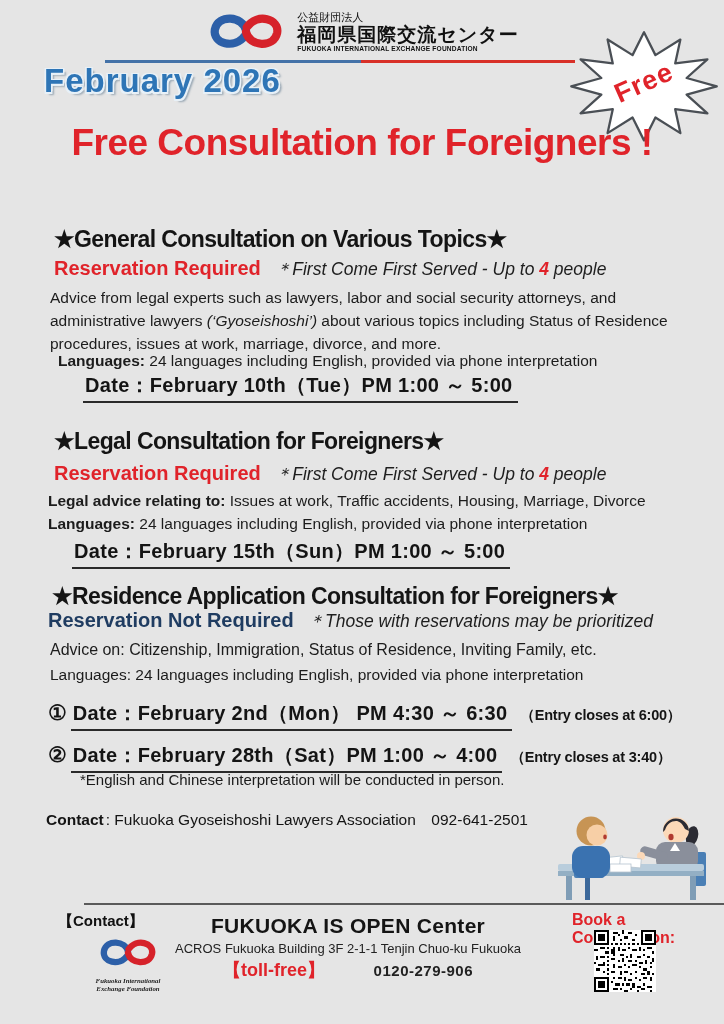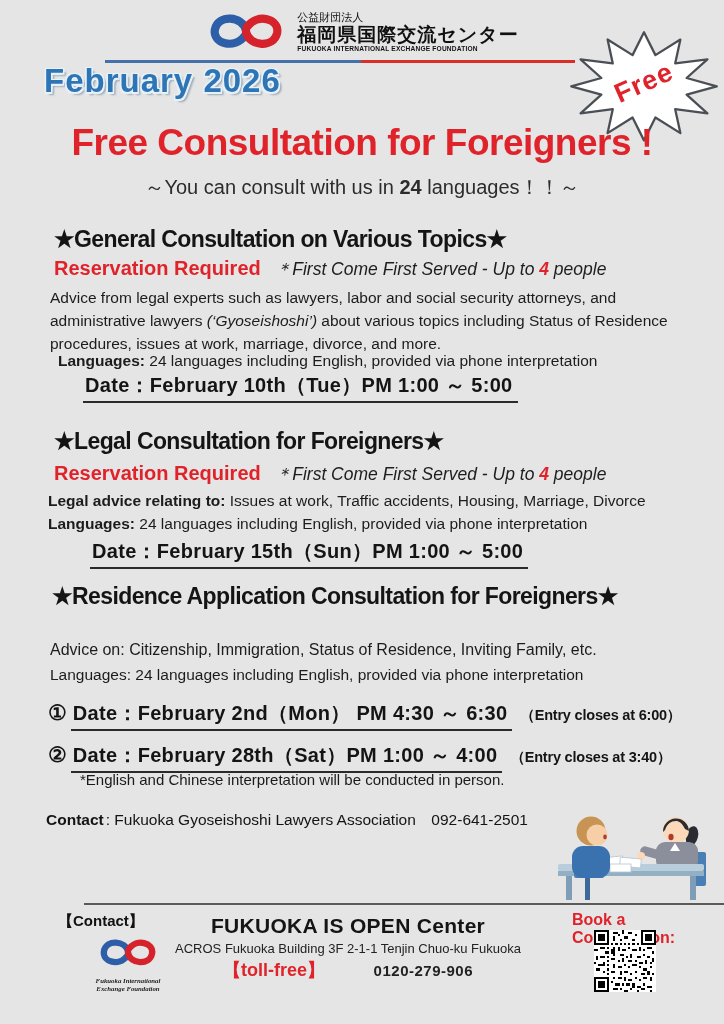--- a/index.html
+++ b/index.html
@@ -50,21 +50,21 @@
   .s1-heading{top:226px;left:54px;}
   .s1-res{top:257px;left:54px;}
   .s1-body{top:286px;left:50px;width:626px;}
   .s1-lang{top:349px;left:58px;}
   .s1-date{top:372px;left:83px;}
 
   .s2-heading{top:428px;left:54px;}
   .s2-res{top:462px;left:54px;}
   .s2-advice{top:489px;left:48px;}
   .s2-lang{top:512px;left:48px;}
-  .s2-date{top:538px;left:90px;}
+  .s2-date{top:538px;left:72px;}
 
   .s3-heading{top:583px;left:52px;}
   .s3-res{top:609px;left:48px;}
   .s3-advice{top:638px;left:50px;font-size:16px;}
   .s3-lang{top:663px;left:50px;}
   .s3-d1{top:700px;left:48px;}
   .s3-d2{top:742px;left:48px;}
   .s3-foot{top:771px;left:80px;font-size:15px;}
 
   .contact-line{top:810px;left:46px;font-size:15.5px;color:#141414;}
@@ -111,23 +111,20 @@
   <div class="abs month">February 2026</div>
 
   <div class="abs burst">
     <svg viewBox="0 0 150 116">
       <polygon points="145,58 116,50 136,32 105,36 110,13 86,28 75,6 64,28 40,13 45,36 14,32 34,50 5,58 34,66 14,84 45,80 40,103 64,88 75,110 86,88 110,103 105,80 136,84 116,66" fill="#ffffff" stroke="#4a4f55" stroke-width="2.2" stroke-linejoin="round"></polygon>
     </svg>
     <span class="burst-label">Free</span>
   </div>
 
   <div class="abs title">Free Consultation for Foreigners !</div>
-  <div class="abs subtitle">
-    <span>～You can consult with us in </span><b>24</b><span> languages！！～</span>
-  </div>
 
   <div class="abs heading s1-heading">★General Consultation on Various Topics★</div>
   <div class="abs s1-res">
     <span class="res-label red">Reservation Required</span><span class="res-note"><span>＊First Come First Served - Up to </span><b class="red">4</b><span> people</span></span>
   </div>
   <div class="abs body-text s1-body">
     <span>Advice from legal experts such as lawyers, labor and social security attorneys, and administrative lawyers </span><i>(‘Gyoseishoshi’)</i><span> about various topics including Status of Residence procedures, issues at work, marriage, divorce, and more.</span>
   </div>
   <div class="abs body-text s1-lang">
     <b>Languages:</b><span> 24 languages including English, provided via phone interpretation</span>
@@ -144,20 +141,23 @@
     <b>Legal advice relating to:</b><span> Issues at work, Traffic accidents, Housing, Marriage, Divorce</span>
   </div>
   <div class="abs body-text s2-lang">
     <b>Languages:</b><span> 24 languages including English, provided via phone interpretation</span>
   </div>
   <div class="abs date-line s2-date">
     <span class="date-underline">Date：February 15th（Sun）PM 1:00 ～ 5:00</span>
   </div>
 
   <div class="abs heading s3-heading">★Residence Application Consultation for Foreigners★</div>
+  <div class="abs s3-res">
+    <span class="res-label navy">Reservation Not Required</span><span class="res-note">＊Those with reservations may be prioritized</span>
+  </div>
   <div class="abs body-text s3-advice">Advice on: Citizenship, Immigration, Status of Residence, Inviting Family, etc.</div>
   <div class="abs body-text s3-lang">Languages: 24 languages including English, provided via phone interpretation</div>
 
   <div class="abs date-line s3-d1">
     <span class="circ">①</span><span class="date-underline">Date：February 2nd（Mon） PM 4:30 ～ 6:30</span><span class="entry">（Entry closes at 6:00）</span>
   </div>
   <div class="abs date-line s3-d2">
     <span class="circ">②</span><span class="date-underline">Date：February 28th（Sat）PM 1:00 ～ 4:00</span><span class="entry">（Entry closes at 3:40）</span>
   </div>
   <div class="abs s3-foot">*English and Chinese interpretation will be conducted in person.</div>

